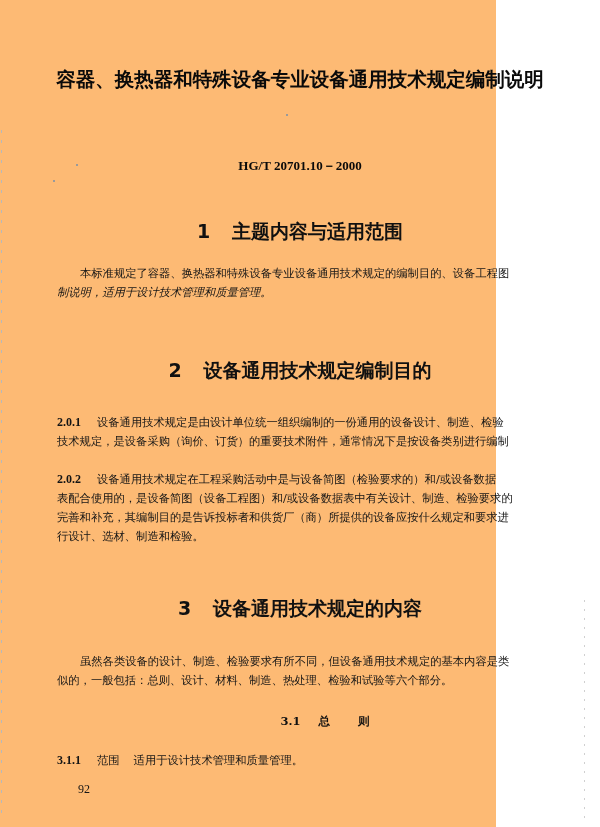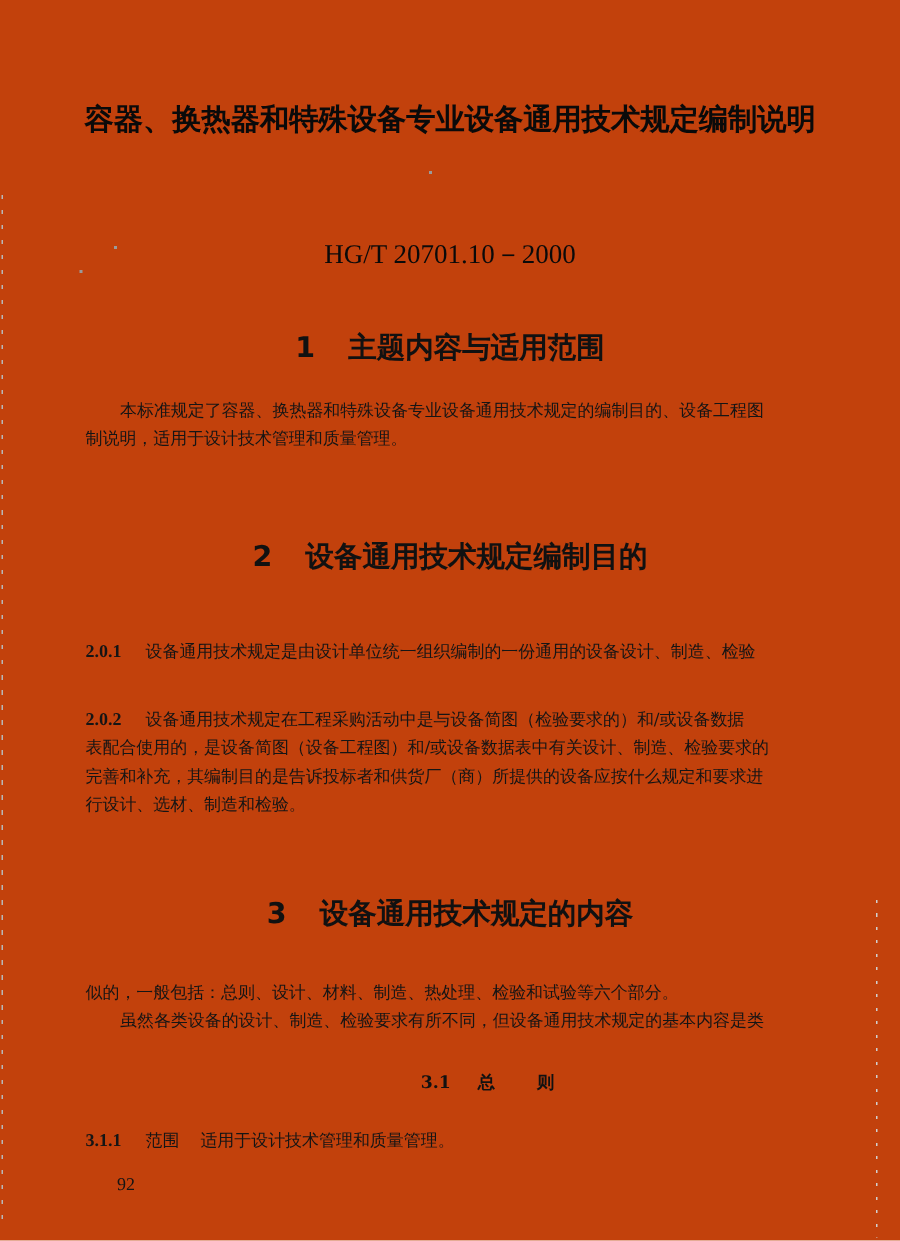--- a/index.html
+++ b/index.html
@@ -11,22 +11,22 @@
       width: 600px;
       height: 827px;
       position: relative;
       overflow: hidden;
       font-family: "DejaVu Serif", "Liberation Serif", serif;
       color: #111111;
     }
     .page {
       position: absolute;
       left: 0; top: 0;
-      width: 600px; height: 827px;
-      background: #c2410c;
+      width: 496px; height: 827px;
+      background: #fdba74;
     }
     .binding-line {
       position: absolute;
       left: 1px;
       top: 130px;
       width: 1px;
       height: 690px;
       background-image: repeating-linear-gradient(to bottom, #b8b8b8 0px, #b8b8b8 3px, transparent 3px, transparent 10px);
     }
     .binding-line-right {
@@ -49,22 +49,22 @@
       letter-spacing: 0px;
       color: #0a0a0a;
     }
     .std-number {
       position: absolute;
       left: 0;
       top: 157px;
       width: 600px;
       text-align: center;
       font-family: "Liberation Serif", "DejaVu Serif", serif;
-      font-weight: normal;
-      font-size: 18px;
+      font-weight: bold;
+      font-size: 13px;
       color: #0a0a0a;
     }
     .section-heading {
       position: absolute;
       left: 0;
       width: 600px;
       text-align: center;
       font-family: "DejaVu Sans", "Liberation Sans", sans-serif;
       font-weight: bold;
       font-size: 19px;
@@ -133,45 +133,46 @@
   <div class="doc-title">容器、换热器和特殊设备专业设备通用技术规定编制说明</div>
 
   <div class="std-number">HG/T  20701.10－2000</div>
 
   <div class="section-heading" style="top:219px;">
     <span class="num">1</span><span>主题内容与适用范围</span>
   </div>
 
   <div class="para indent" style="top:264px;">
     <span class="line">本标准规定了容器、换热器和特殊设备专业设备通用技术规定的编制目的、设备工程图</span>
-    <span class="line" style="text-indent:0;">制说明，适用于设计技术管理和质量管理。</span>
+    <span class="line" style="text-indent:0;font-style:italic;">制说明，适用于设计技术管理和质量管理。</span>
   </div>
 
   <div class="section-heading" style="top:358px;">
     <span class="num">2</span><span>设备通用技术规定编制目的</span>
   </div>
 
-  <div class="para" style="top:413px;margin-top:12px;">
+  <div class="para" style="top:413px;">
     <span class="line"><span class="clause-num">2.0.1</span><span>设备通用技术规定是由设计单位统一组织编制的一份通用的设备设计、制造、检验</span></span>
+    <span class="line">技术规定，是设备采购（询价、订货）的重要技术附件，通常情况下是按设备类别进行编制</span>
   </div>
 
   <div class="para" style="top:470px;">
     <span class="line"><span class="clause-num">2.0.2</span><span>设备通用技术规定在工程采购活动中是与设备简图（检验要求的）和/或设备数据</span></span>
     <span class="line">表配合使用的，是设备简图（设备工程图）和/或设备数据表中有关设计、制造、检验要求的</span>
     <span class="line">完善和补充，其编制目的是告诉投标者和供货厂（商）所提供的设备应按什么规定和要求进</span>
     <span class="line">行设计、选材、制造和检验。</span>
   </div>
 
   <div class="section-heading" style="top:596px;">
     <span class="num">3</span><span>设备通用技术规定的内容</span>
   </div>
 
   <div class="para indent" style="top:652px;">
+    <span class="line">虽然各类设备的设计、制造、检验要求有所不同，但设备通用技术规定的基本内容是类</span>
     <span class="line" style="text-indent:0;">似的，一般包括：总则、设计、材料、制造、热处理、检验和试验等六个部分。</span>
-    <span class="line">虽然各类设备的设计、制造、检验要求有所不同，但设备通用技术规定的基本内容是类</span>
   </div>
 
   <div class="sub-heading" style="top:714px;padding-left:25px;">
     <span class="num">3.1</span><span class="w1">总</span><span>则</span>
   </div>
 
   <div class="para" style="top:751px;">
     <span class="line"><span class="clause-num">3.1.1</span><span style="margin-right:14px;">范围</span><span>适用于设计技术管理和质量管理。</span></span>
   </div>
 

